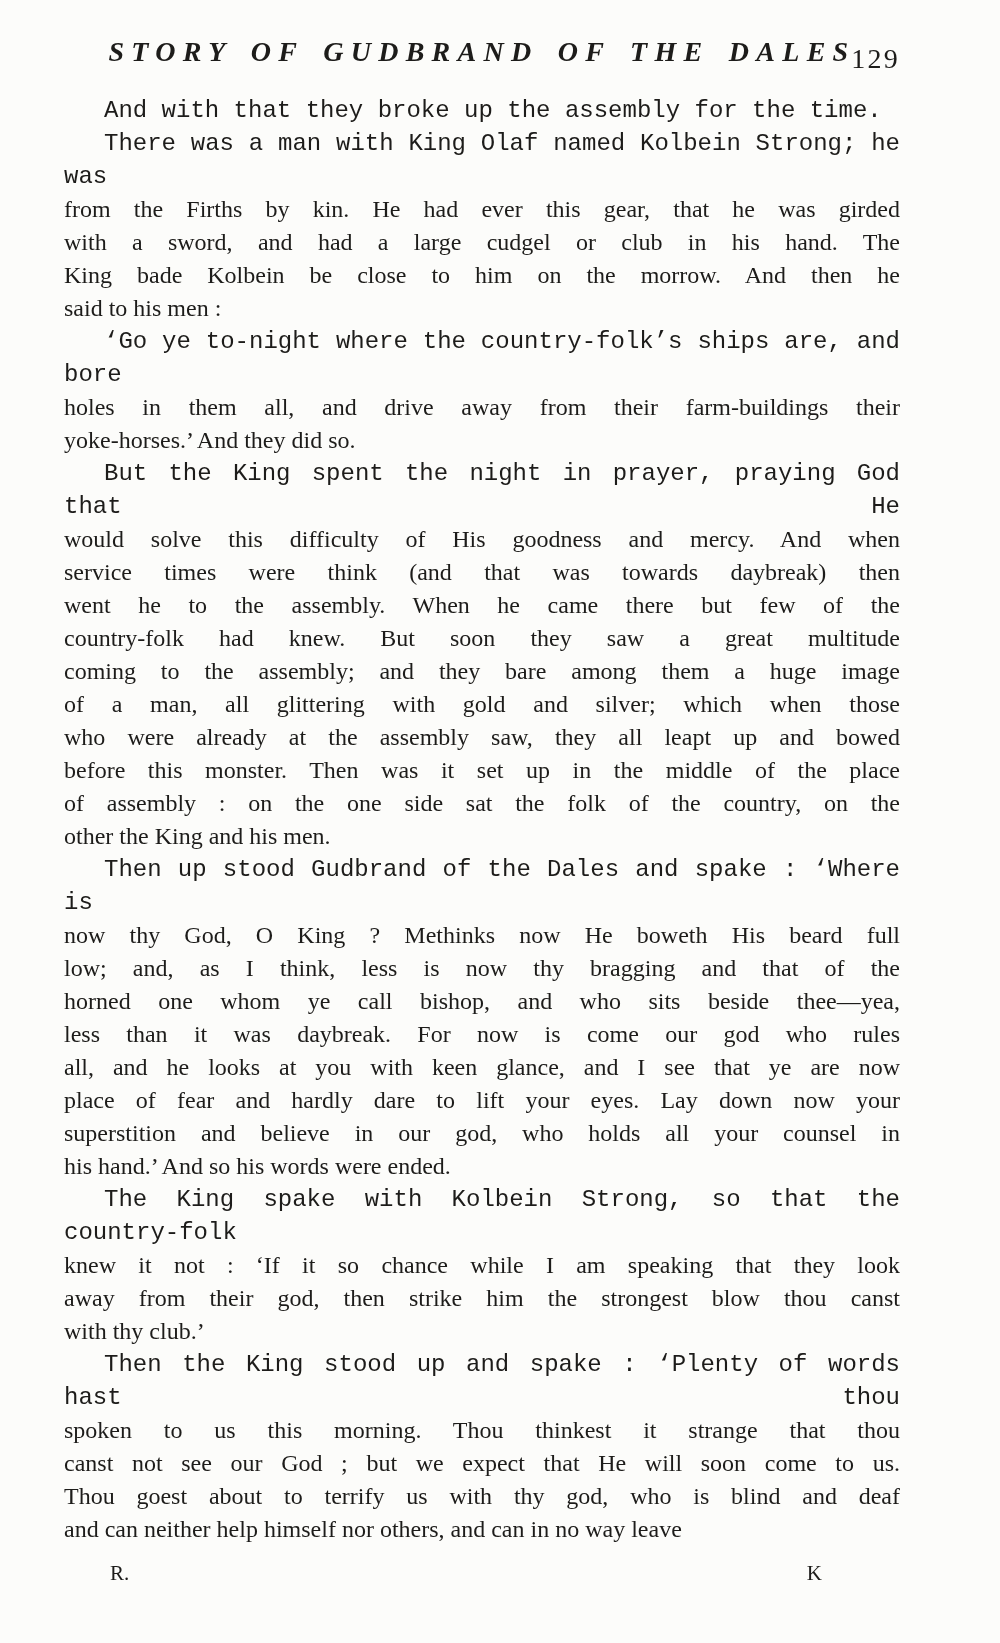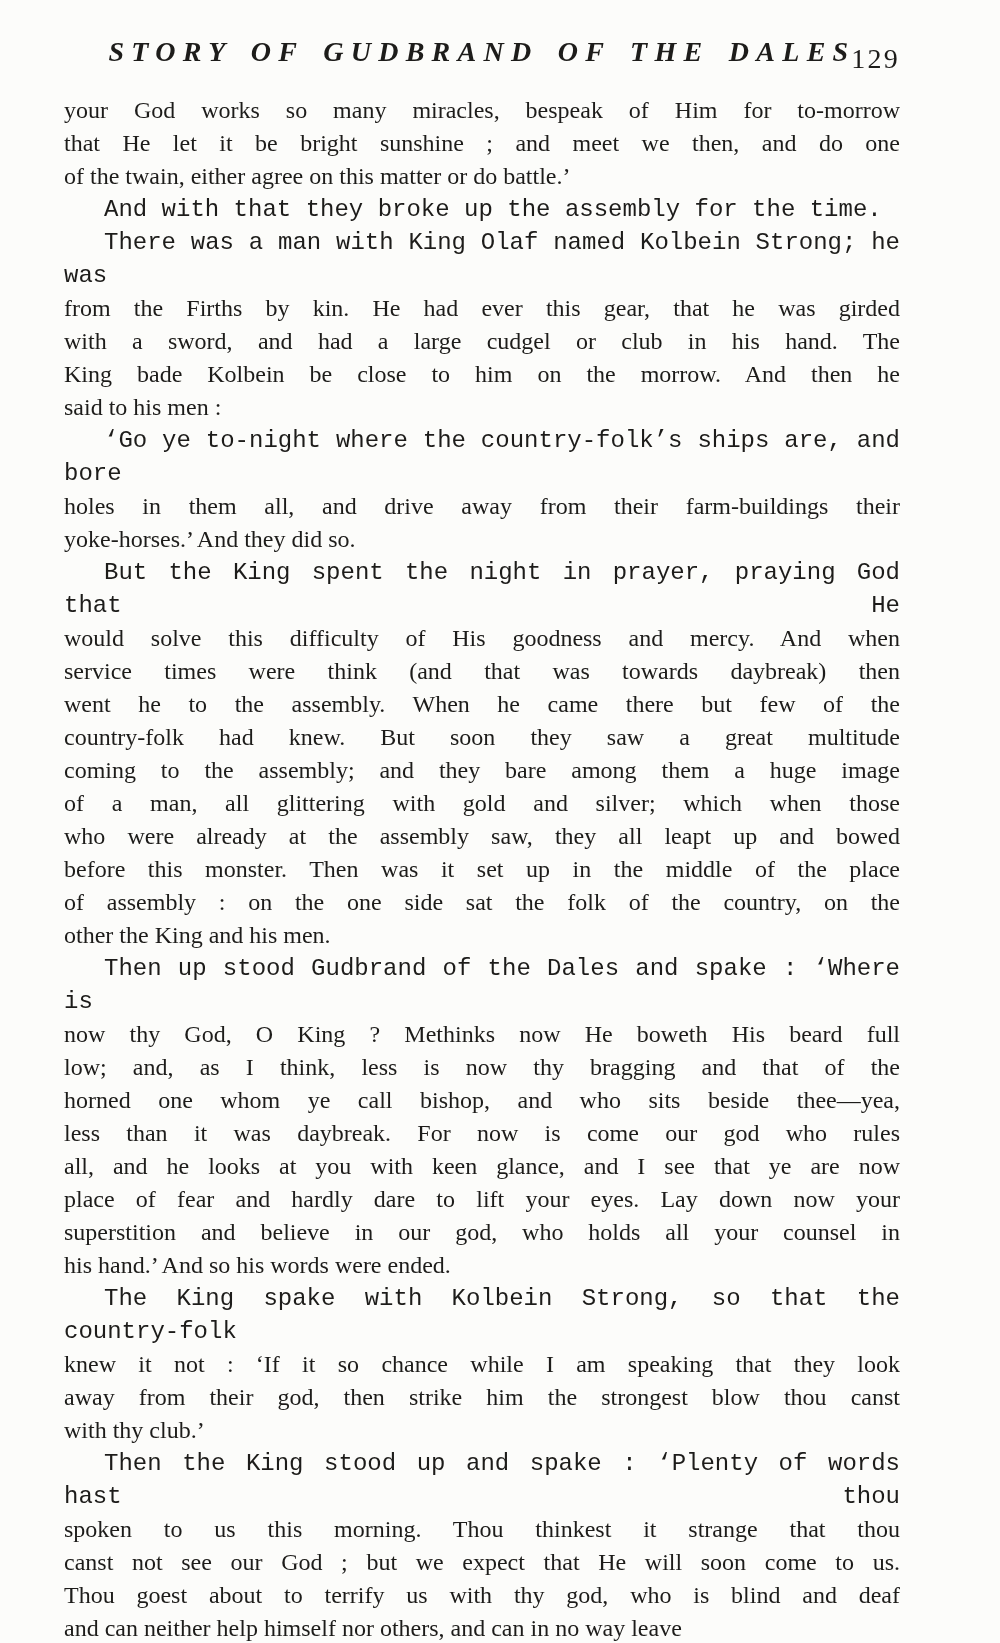--- a/index.html
+++ b/index.html
@@ -61,25 +61,20 @@
 <body>
 
 <div class="page">
 
   <header class="running-head">
     <span class="head-title">STORY OF GUDBRAND OF THE DALES</span>
     <span class="page-number">129</span>
   </header>
 
   <main class="body-text">
-      <p class="para">
-        <span class="line">your God works so many miracles, bespeak of Him for to-morrow</span>
-        <span class="line">that He let it be bright sunshine ; and meet we then, and do one</span>
-        <span class="line last">of the twain, either agree on this matter or do battle.’</span>
-      </p>
       <p class="para indent">
         <span class="line last">And with that they broke up the assembly for the time.</span>
       </p>
       <p class="para indent">
         <span class="line">There was a man with King Olaf named Kolbein Strong; he was</span>
         <span class="line">from the Firths by kin. He had ever this gear, that he was girded</span>
         <span class="line">with a sword, and had a large cudgel or club in his hand. The</span>
         <span class="line">King bade Kolbein be close to him on the morrow. And then he</span>
         <span class="line last">said to his men :</span>
       </p>

